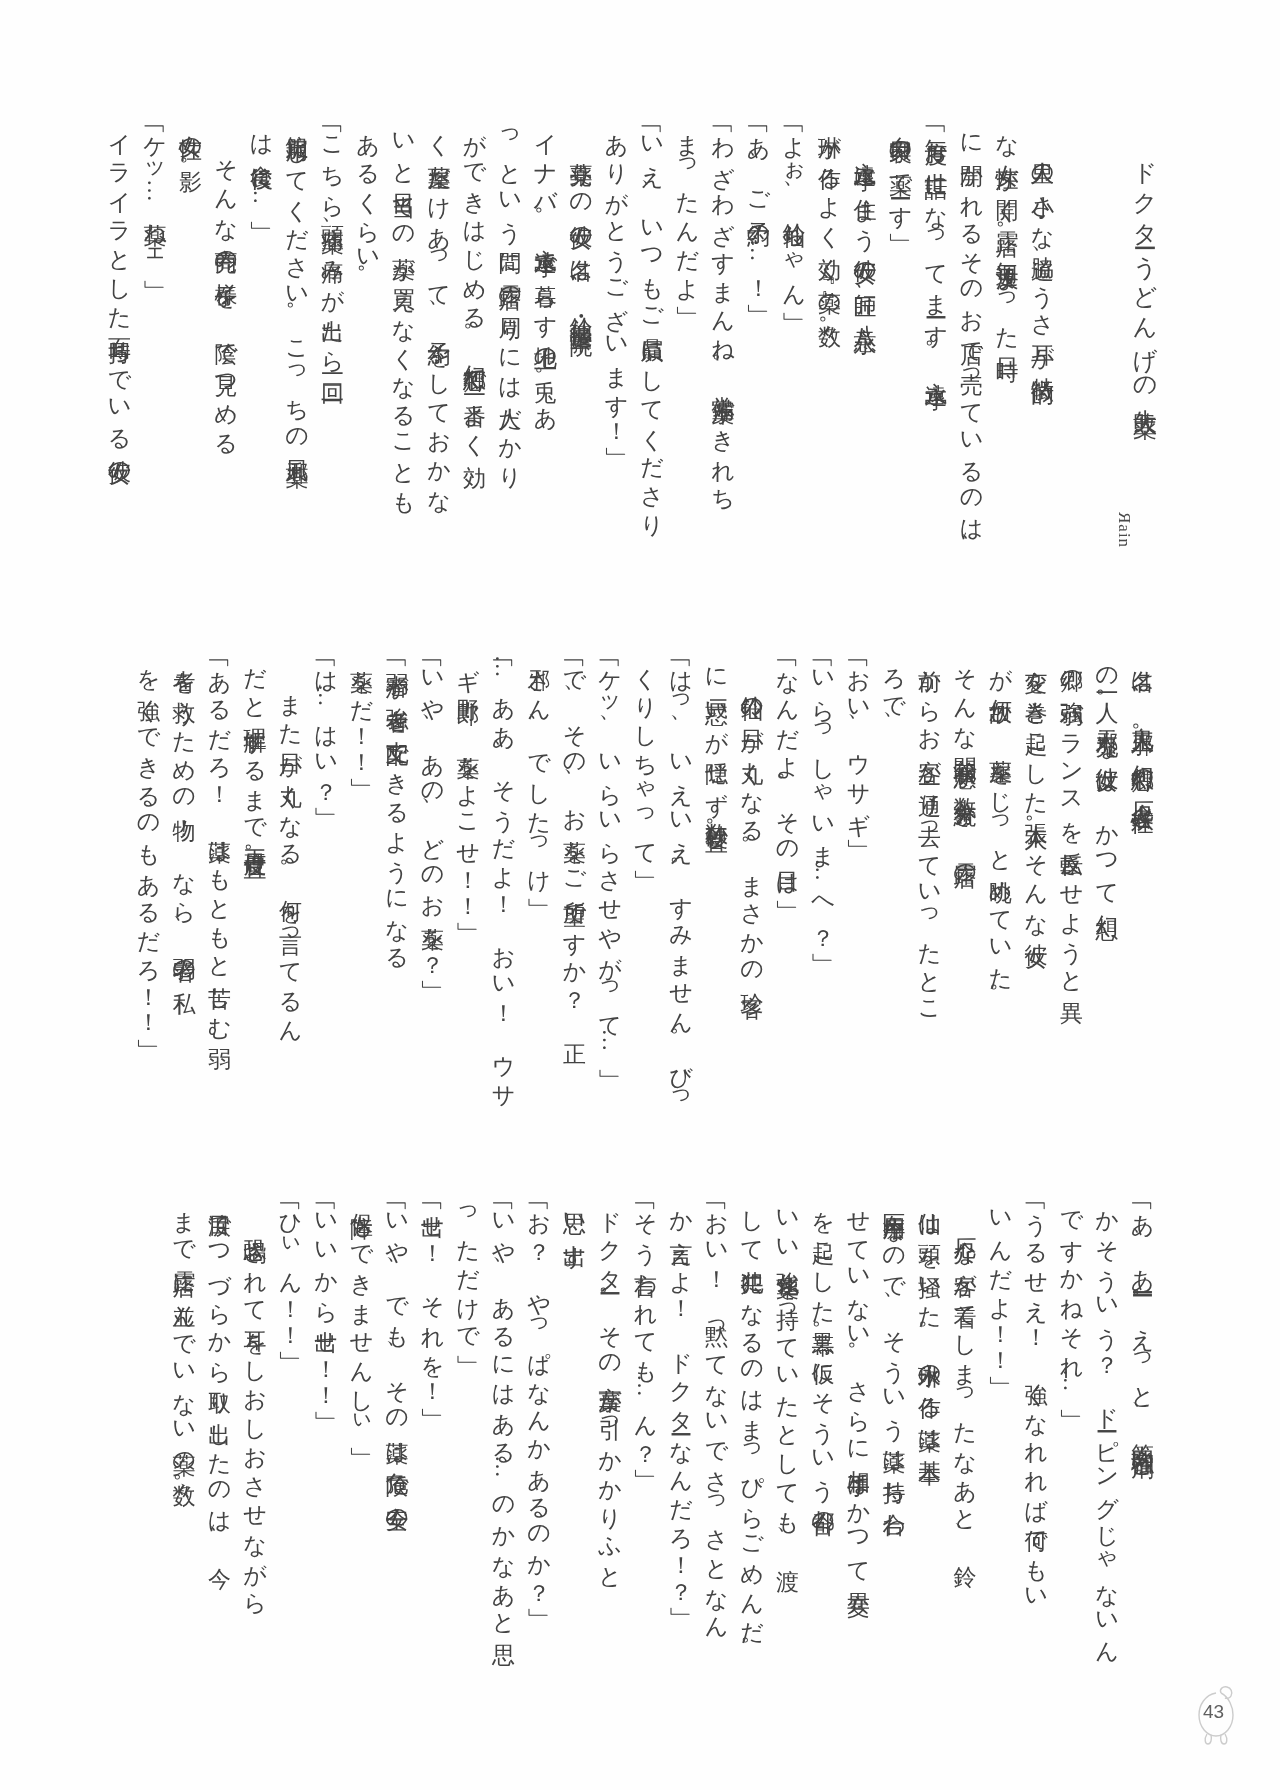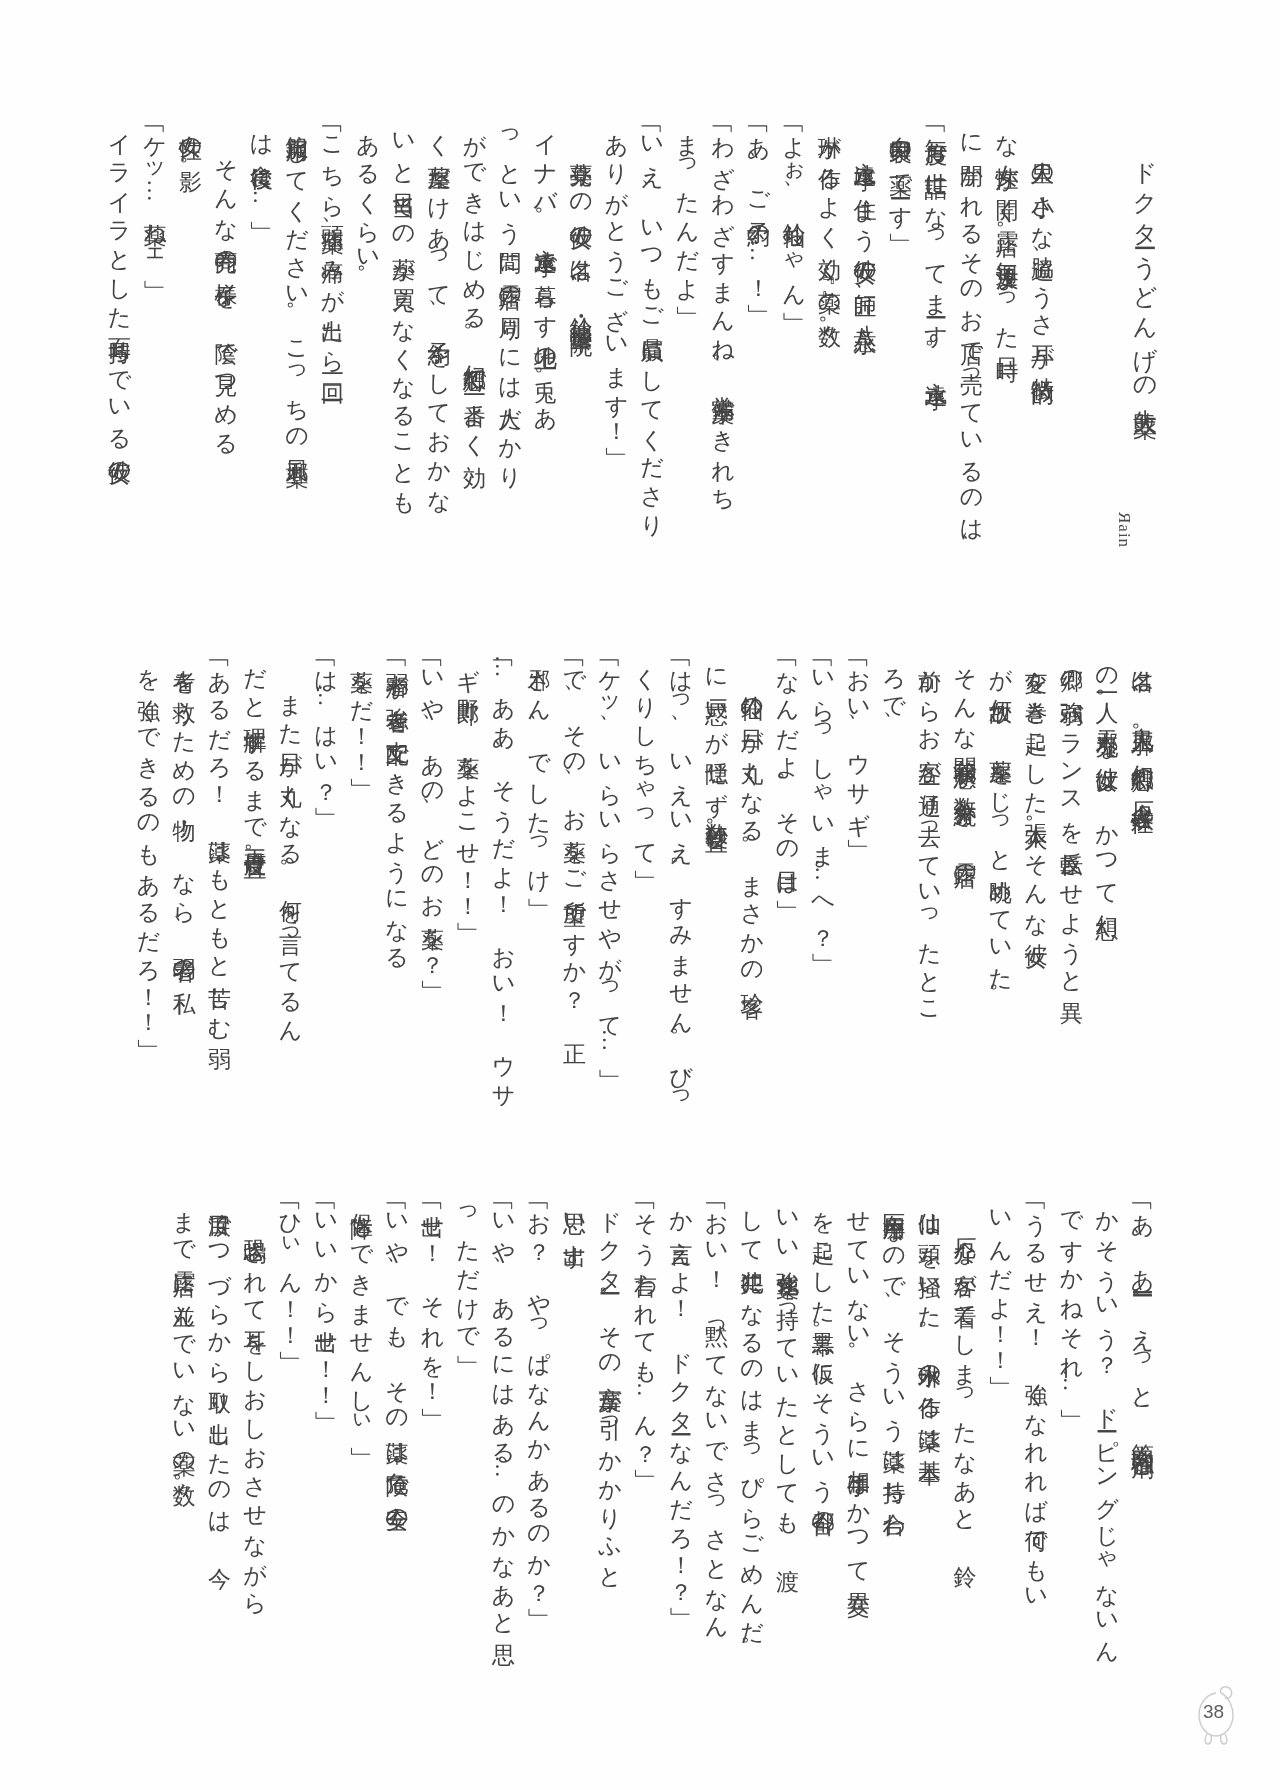--- a/index.html
+++ b/index.html
@@ -170,16 +170,16 @@
       <div class="col">まで露店に並んでいない薬の数々。</div>
     </div>
 
   <div class="badge">
     <svg width="52" height="62" viewBox="0 0 52 62">
       <path d="M26 9 C15 11 9 21 9 31 C9 43 17 52 26 52 C35 52 43 43 43 31 C43 23 39 13 31 9" fill="none" stroke="#cccccc" stroke-width="1.4"></path>
       <path d="M31 9 C29 5 33 2 37 3 C41 4 43 8 41 12 C40 14 37 15 35 14" fill="none" stroke="#cccccc" stroke-width="1.4"></path>
       <path d="M17 50 C14 55 15 60 18 60 C21 60 22 55 21 51" fill="none" stroke="#cccccc" stroke-width="1.4"></path>
       <path d="M35 50 C38 55 37 60 34 60 C31 60 30 55 31 51" fill="none" stroke="#cccccc" stroke-width="1.4"></path>
     </svg>
-    <span class="pagenum">38</span>
+    <span class="pagenum">43</span>
   </div>
 
 </div>
 
 </body></html>

